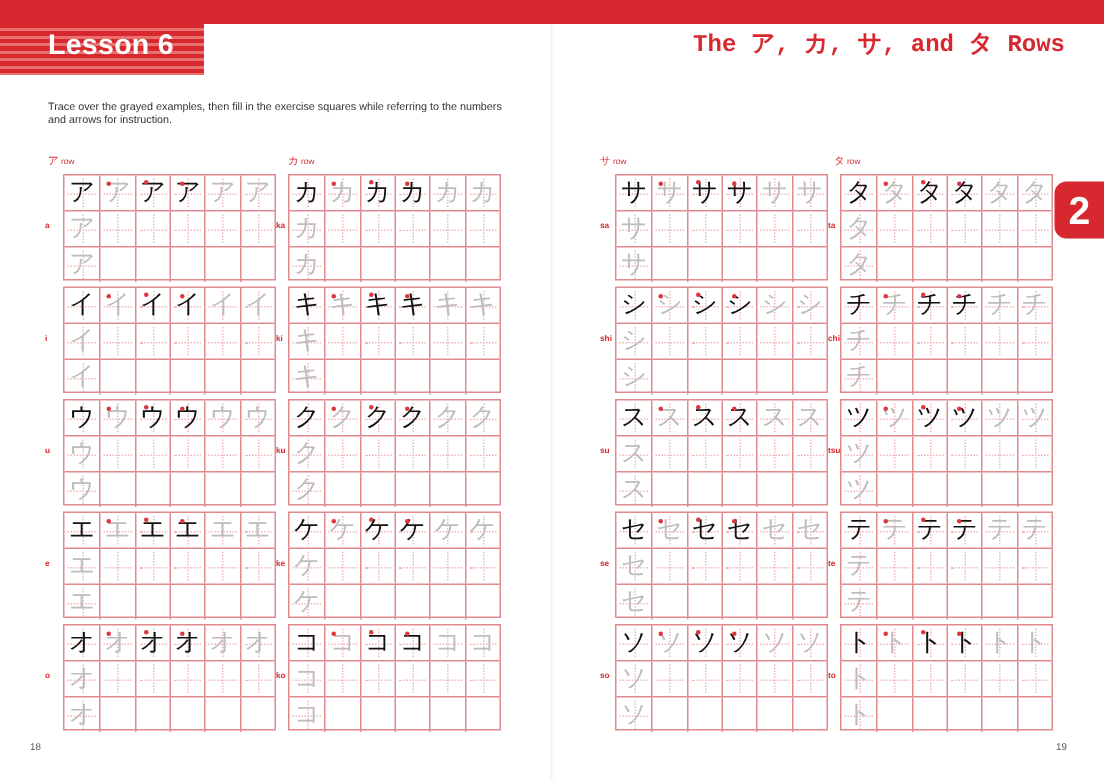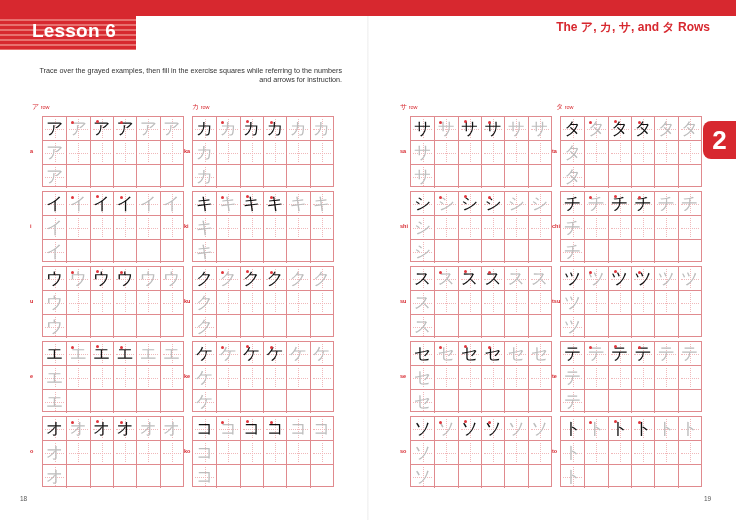--- a/index.html
+++ b/index.html
@@ -1,22 +1,22 @@
 <!DOCTYPE html>
 <html><head>
 <meta charset="utf-8">
 <style>
   html,body{margin:0;padding:0;}
   body{width:736px;height:520px;background:#fff;position:relative;overflow:hidden;font-family:"DejaVu Sans","Liberation Sans",sans-serif;}
   .topbar{position:absolute;left:0;top:0;width:736px;height:16px;background:#d7282f;}
   .lesson-banner{position:absolute;left:0;top:16px;width:136px;height:34px;
     background:repeating-linear-gradient(180deg,#d7282f 0px,#d7282f 3px,#e8706f 3px,#e8706f 5px);}
   .lesson-title{position:absolute;left:32px;top:20px;font-family:"Liberation Sans",sans-serif;font-weight:bold;font-size:19px;color:#fff;letter-spacing:0.2px;}
-  .page-heading{position:absolute;right:26px;top:19px;font-family:Liberation Sans, sans-serif;font-weight:bold;font-size:12px;color:#d7282f;}
-  .instructions{position:absolute;left:32px;top:66px;width:310px;font-family:"Liberation Sans",sans-serif;font-size:7.2px;line-height:9px;color:#333;text-align:right;}
+  .page-heading{position:absolute;right:26px;top:19px;font-family:Liberation Mono, monospace;font-weight:bold;font-size:16px;color:#d7282f;}
+  .instructions{position:absolute;left:32px;top:66px;width:310px;font-family:"Liberation Sans",sans-serif;font-size:7.2px;line-height:9px;color:#333;}
   .row-caption{position:absolute;font-family:"Liberation Sans",sans-serif;font-size:5.5px;color:#d7282f;}
   .row-caption .kana{font-size:7px;}
   .block{position:absolute;width:142px;}
   .group{position:absolute;left:0;width:142px;height:71px;border:1px solid #e08a8e;box-sizing:border-box;}
   .cellrow{display:flex;height:23px;}
   .cellrow + .cellrow{border-top:1px solid #e08a8e;}
   .cell{position:relative;width:23.5px;height:23px;box-sizing:border-box;border-left:1px solid #e08a8e;
     display:flex;align-items:center;justify-content:center;font-size:17px;line-height:1;}
   .cell:first-child{border-left:none;}
   .cell.guide::before{content:"";position:absolute;left:50%;top:2px;bottom:2px;border-left:1px dotted #f0b8ba;}

